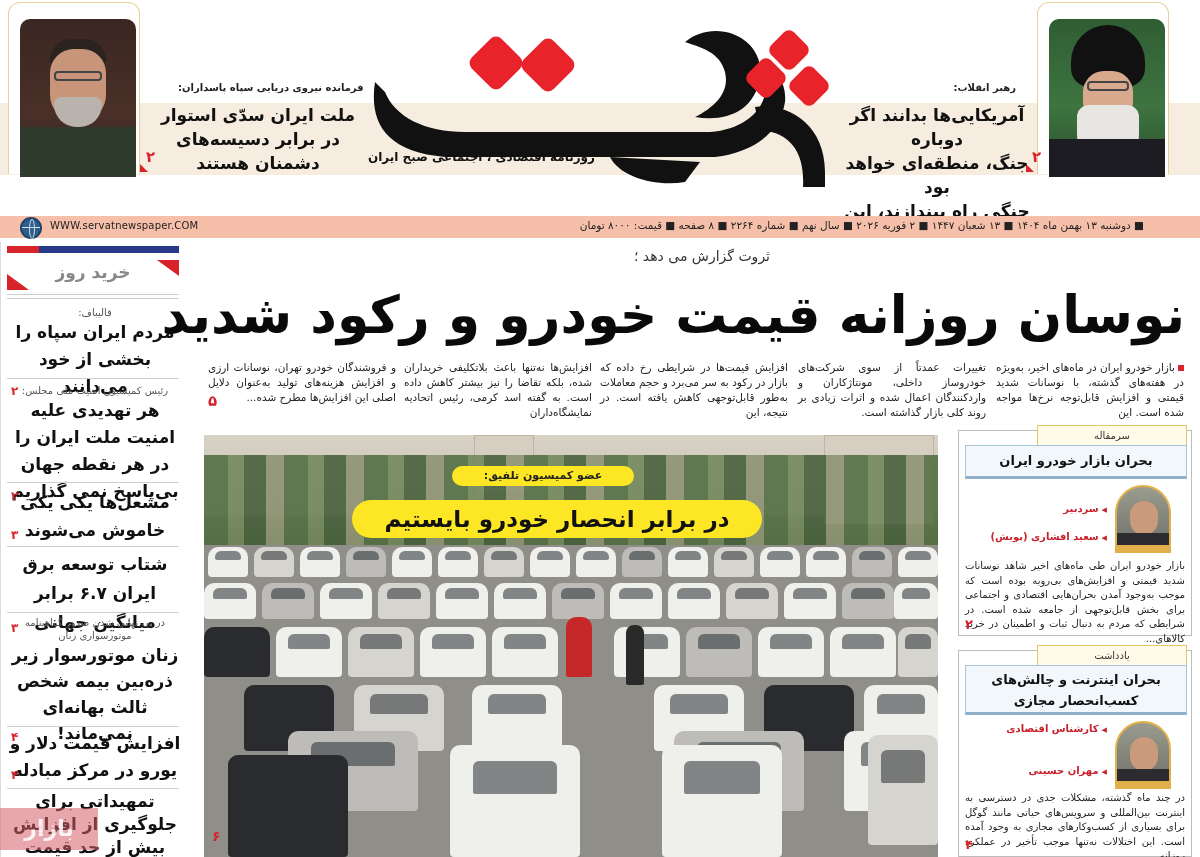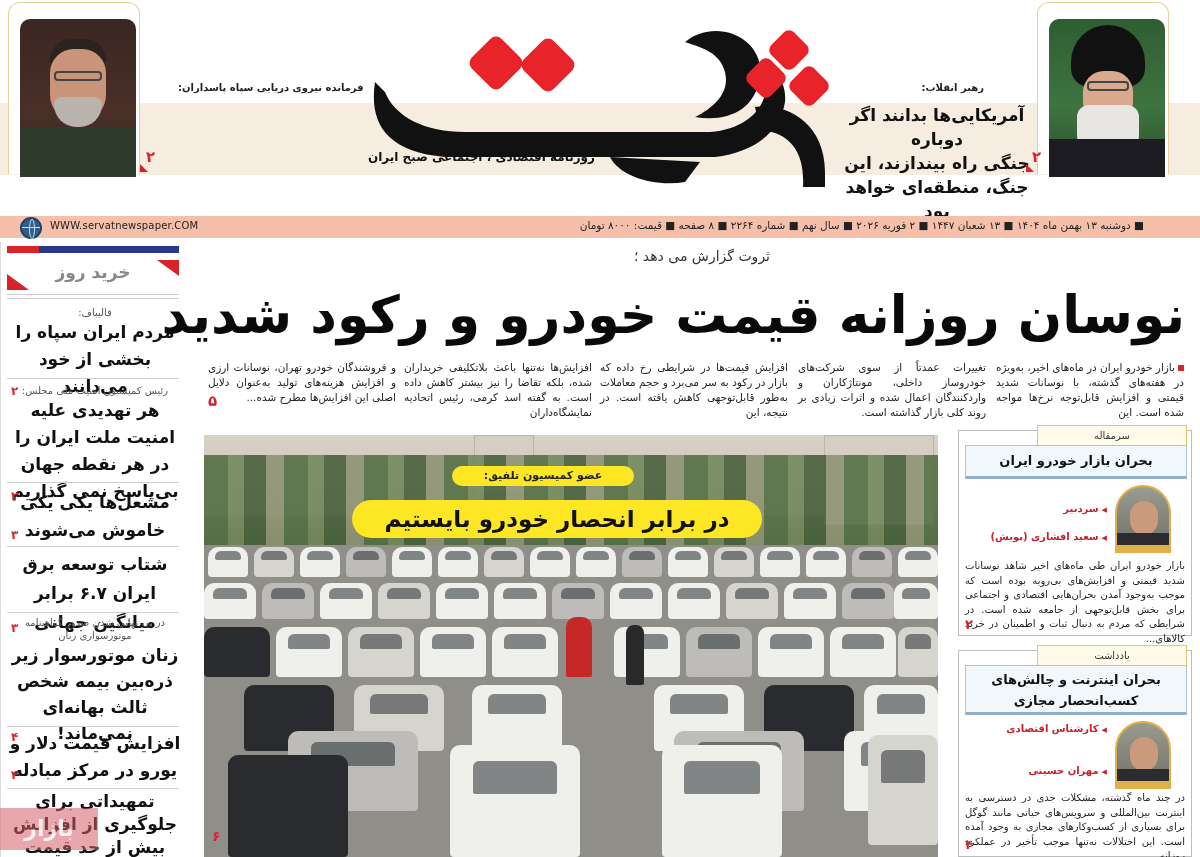--- a/index.html
+++ b/index.html
@@ -102,25 +102,25 @@
 
   <div class="photo-frame right">
     <div class="portrait leader">
       <div class="turban"></div>
       <div class="face"></div>
       <div class="glasses"></div>
       <div class="beard"></div>
       <div class="robe"></div>
     </div>
   </div>
-  <div class="kicker" style="right:216px; top:82px;text-align:right;">رهبر انقلاب:</div>
+  <div class="kicker" style="right:184px; top:82px;text-align:right;">رهبر انقلاب:</div>
   <div class="mast-headline" style="left:842px; top:103px; width:190px;">
     <div>آمریکایی‌ها بدانند اگر دوباره</div>
+    <div>جنگ، منطقه‌ای خواهد بود</div>
     <div>جنگی راه بیندازند، این</div>
-    <div>جنگ، منطقه‌ای خواهد بود</div>
   </div>
   <div class="page-ref" style="left:1032px; top:148px;">۲</div>
 
   <svg class="logo" viewBox="0 0 480 165">
     <path d="M20 60 C 14 100, 30 130, 90 135 L 360 135 C 400 130, 425 110, 430 80 C 432 60, 420 45, 405 50 C 395 55, 400 70, 410 72 C 405 95, 380 110, 350 110 L 110 110 C 70 110, 40 95, 30 70 Z" fill="#111"></path>
     <path d="M330 20 C 360 -5, 410 15, 405 55 C 400 90, 370 100, 340 95 C 360 85, 375 70, 370 50 C 365 30, 345 25, 330 20 Z" fill="#111"></path>
     <path d="M400 85 C 430 80, 470 100, 470 150 L 470 165 L 448 165 C 450 130, 435 110, 405 108 Z" fill="#111"></path>
     <path d="M255 135 C 265 155, 300 165, 330 160 L 345 140 Z" fill="#111"></path>
     <rect x="120" y="20" width="42" height="42" rx="8" transform="rotate(45 141 41)" fill="#e8232a"></rect>
     <rect x="172" y="22" width="42" height="42" rx="8" transform="rotate(45 193 43)" fill="#e8232a"></rect>
@@ -133,20 +133,25 @@
   <div class="photo-frame left">
     <div class="portrait commander">
       <div class="hair"></div>
       <div class="face2"></div>
       <div class="glasses"></div>
       <div class="beard2"></div>
       <div class="uniform"></div>
     </div>
   </div>
   <div class="kicker" style="left:178px; top:82px;text-align:right;">فرمانده نیروی دریایی سپاه پاسداران:</div>
+  <div class="mast-headline" style="left:158px; top:103px; width:200px;">
+    <div>ملت ایران سدّی استوار</div>
+    <div>در برابر دسیسه‌های</div>
+    <div>دشمنان هستند</div>
+  </div>
   <div class="page-ref" style="left:146px; top:148px;">۲</div>
 </div>
 
 <div class="info-strip">
   <div class="date-line">■ دوشنبه ۱۳ بهمن ماه ۱۴۰۴ ■ ۱۳ شعبان ۱۴۴۷ ■ ۲ فوریه ۲۰۲۶ ■ سال نهم ■ شماره ۲۲۶۴ ■ ۸ صفحه ■ قیمت: ۸۰۰۰ تومان</div>
   <div class="globe"></div>
   <div class="website">WWW.servatnewspaper.COM</div>
 </div>
 
 <div class="left-col">

